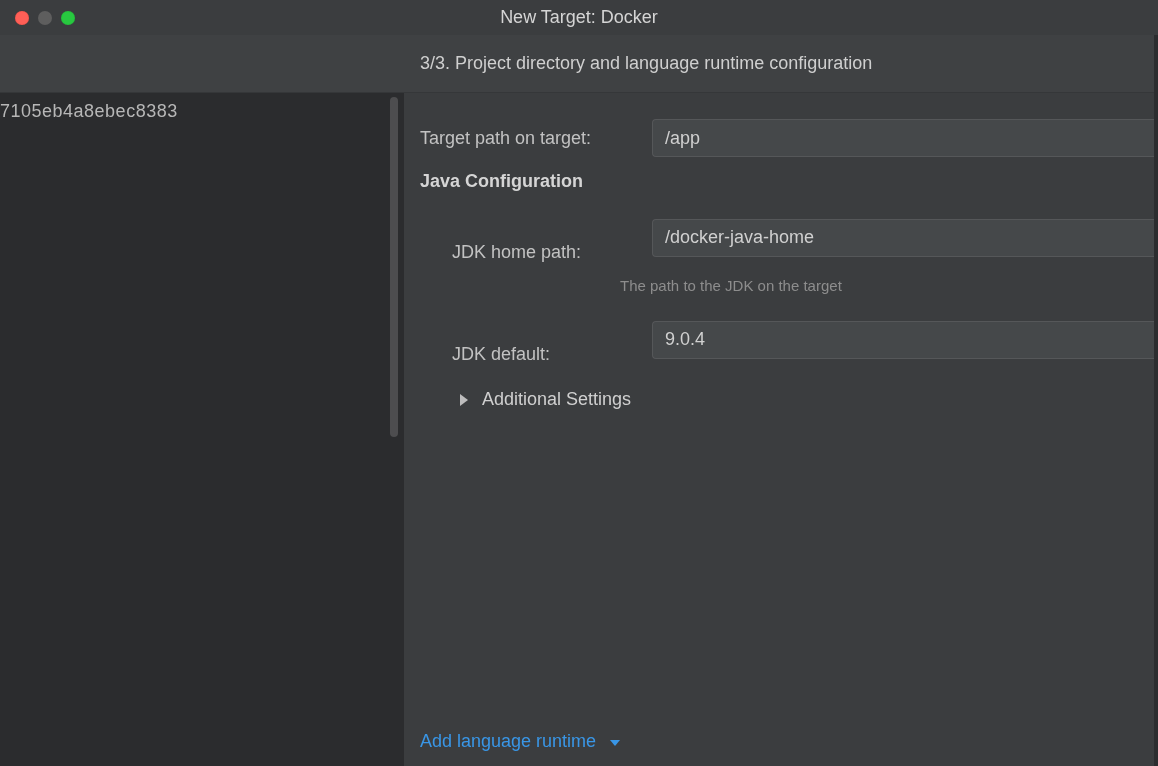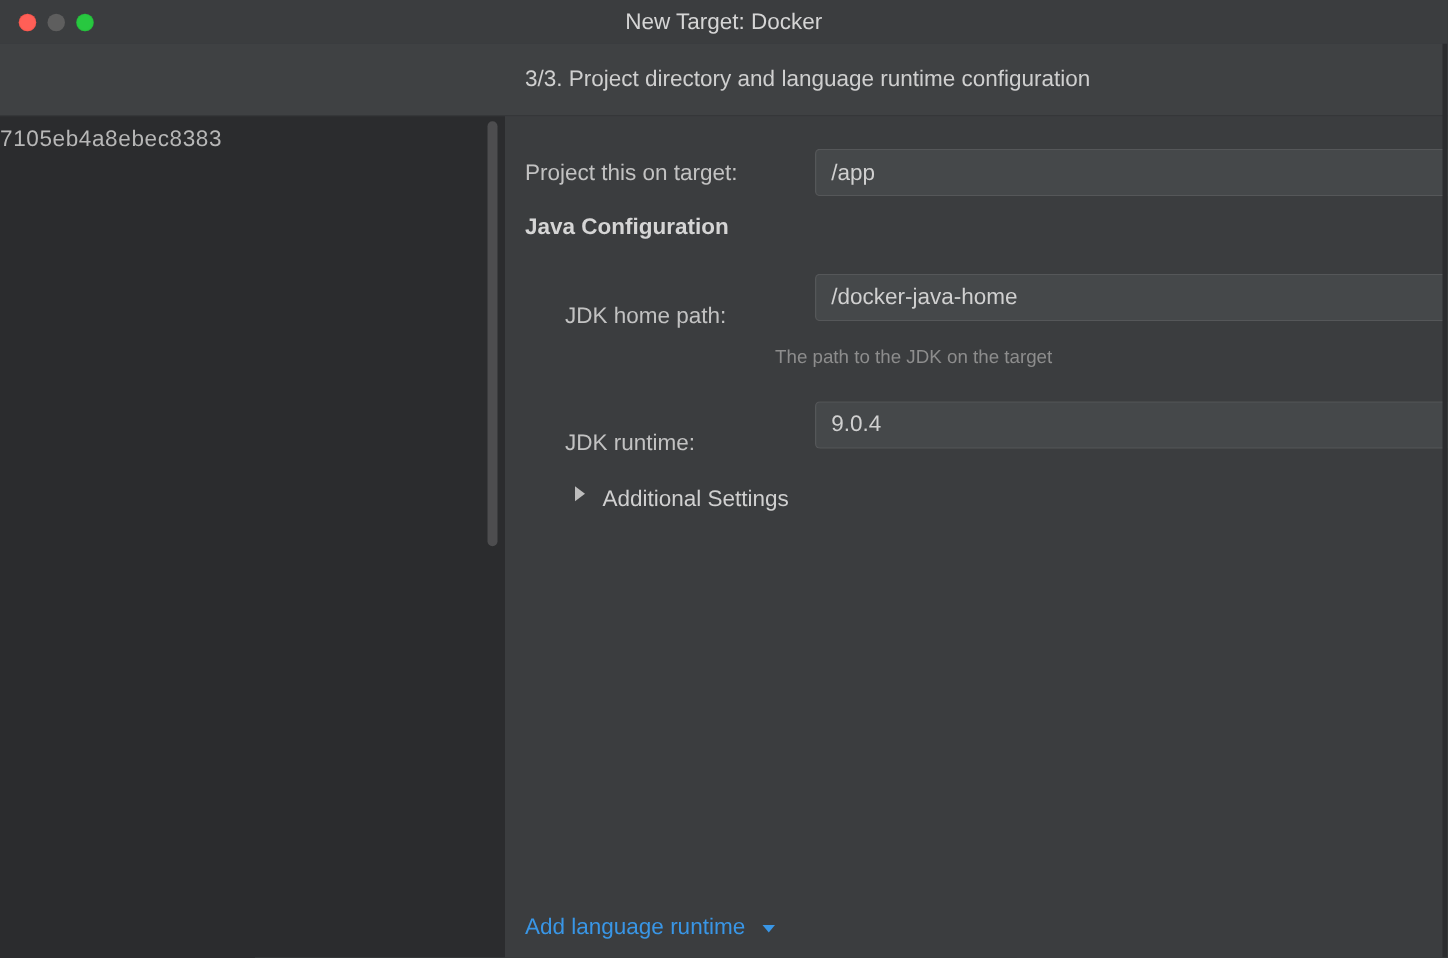--- a/index.html
+++ b/index.html
@@ -112,21 +112,21 @@
       padding:8px 0 14px 232px;
       line-height:1.4;
     }
     .section-head {
       font-size:18px;
       color:#d5d5d5;
       font-weight:600;
       padding:8px 0 20px 0;
     }
     .disclosure {
-      display:flex; 
+      display:flex; align-items:center;
       gap:14px;
       padding:18px 0 0 40px;
       font-size:18px;
       color:#d0d0d0;
       cursor:default;
     }
     .tri {
       width:0;height:0;
       border-top:6px solid transparent;
       border-bottom:6px solid transparent;
@@ -173,38 +173,38 @@
 <div class="body">
 
   <div class="sidebar">
     <div class="sidebar-item">7105eb4a8ebec8383</div>
     <div class="sidebar-scrollbar"></div>
   </div>
 
   <div class="content">
 
     <div class="row">
-      <div class="row-label">Project this on target:</div>
+      <div class="row-label">Target path on target:</div>
       <div class="row-input">
         <span>/app</span>
       </div>
     </div>
 
     <div class="section-head">Java Configuration</div>
 
     <div class="row">
       <div class="row-label indent">JDK home path:</div>
       <div class="row-input">
         <span>/docker-java-home</span>
       </div>
     </div>
     <div style="color:#8d8d8d;font-size:15px;padding:8px 0 20px 200px;">The path to the JDK on the target</div>
 
     <div class="row">
-      <div class="row-label indent">JDK runtime:</div>
+      <div class="row-label indent">JDK default:</div>
       <div class="row-input">
         <span>9.0.4</span>
       </div>
     </div>
 
     <div class="disclosure">
       <span class="tri"></span>
       <span>Additional Settings</span>
     </div>
 

